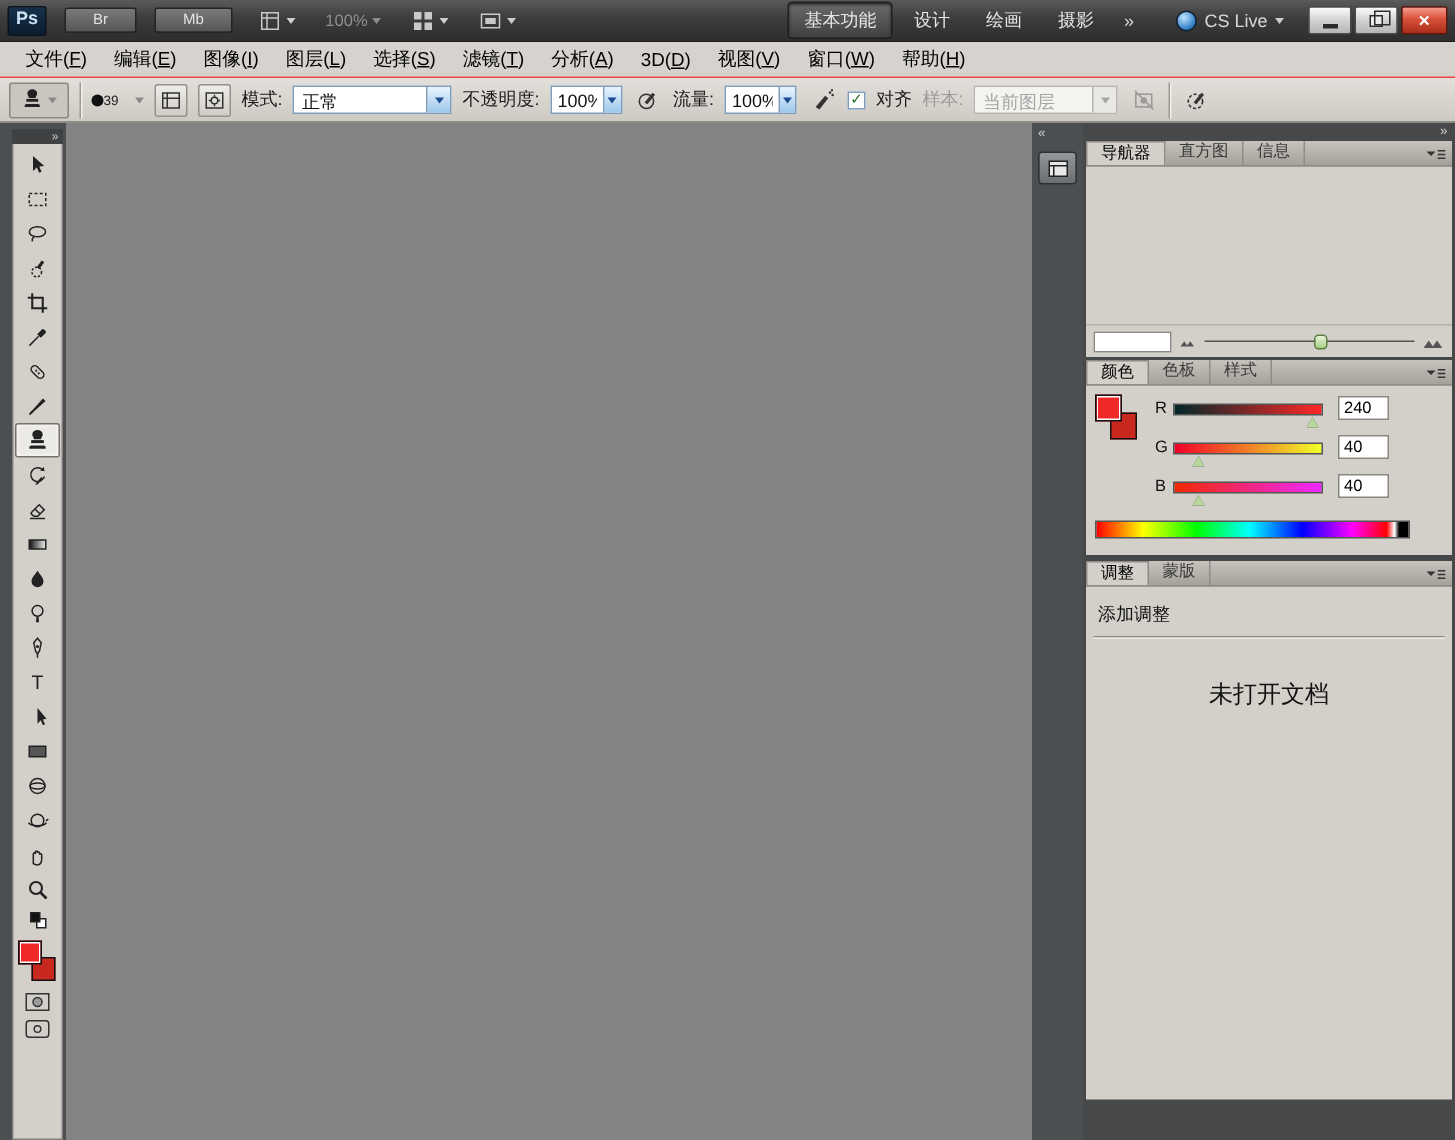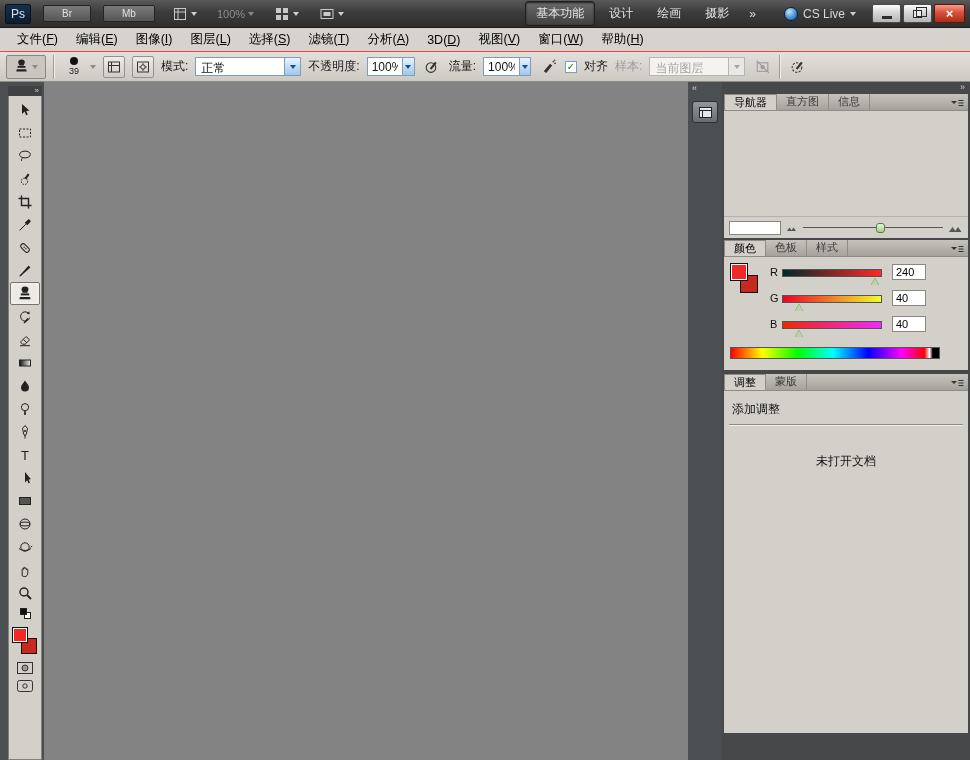--- a/index.html
+++ b/index.html
@@ -2,21 +2,21 @@
 <html><head>
 <meta charset="utf-8">
 <style>
   *{margin:0;padding:0;box-sizing:border-box;font-family:"Liberation Sans","DejaVu Sans",sans-serif}
   html,body{background:#2b2b2b}
   #app{position:relative;width:970px;height:760px;overflow:hidden;background:#4c4f51;font-size:12px;color:#111;user-select:none}
   .abs{position:absolute}
 
   
   #titlebar{left:0;top:0;width:970px;height:28px;background:linear-gradient(#5a5a5a,#3c3c3c 45%,#2e2e2e);display:flex;align-items:center;color:#d8d8d8;border-bottom:1px solid #1c1c1c}
-  .pslogo{width:26px;height:20px;margin-left:5px;background:linear-gradient(#16304a,#0b1d30);border:1px solid #09121d;border-radius:2px;color:#cfe2f4;font-weight:normal;font-size:12px;display:flex;align-items:center;justify-content:center}
+  .pslogo{width:26px;height:20px;margin-left:5px;background:linear-gradient(#16304a,#0b1d30);border:1px solid #09121d;border-radius:2px;color:#cfe2f4;font-weight:bold;font-size:12px;display:flex;align-items:flex-start;justify-content:center}
   .tbtn{height:17px;min-width:22px;margin-left:12px;padding:0 18px;background:linear-gradient(#7a7a7a,#565656);border:1px solid #242424;border-radius:2px;font-size:10px;color:#e2e2e2;display:flex;align-items:center;justify-content:center}
   .tico{display:flex;align-items:center;gap:3px;margin-left:14px;padding:2px 3px;border-radius:2px}
   .trid{width:0;height:0;border-left:3px solid transparent;border-right:3px solid transparent;border-top:4px solid #cfcfcf}
   .trid.dim{border-top-color:#8a8a8a}
   .zoomtxt{color:#8f8f8f;font-size:11px}
   .wsgroup{display:flex;align-items:center;gap:4px;margin-left:auto}
   .wstab{padding:3px 10px;font-size:12px;color:#e6e6e6;border-radius:3px}
   .wstab.on{background:linear-gradient(#6a6a6a,#404040);border:1px solid #1f1f1f;box-shadow:inset 0 1px 2px #222}
   .wsmore{color:#dcdcdc;font-size:12px;padding:0 6px}
   .cslive{display:flex;align-items:center;gap:5px;margin-left:22px;margin-right:16px}
@@ -30,21 +30,21 @@
 
   
   #menubar{left:0;top:28px;width:970px;height:24px;background:#d6d3ce;border-bottom:1px solid #ef4444;display:flex;align-items:center;padding-left:8px}
   .mitem{padding:3px 9px;font-size:12.5px;color:#000}
 
   
   #optionsbar{left:0;top:52px;width:970px;height:30px;background:linear-gradient(#e3e0db,#cdc9c3);border-bottom:1px solid #8f8c87;display:flex;align-items:center;gap:7px;padding-left:6px}
   .sep{width:1px;height:24px;background:#9d9a93;box-shadow:1px 0 0 #f2f0ec}
   .presetbtn{width:40px;height:24px;background:#c9c6c0;border:1px solid #8a8781;border-radius:2px;display:flex;align-items:center;justify-content:center;gap:3px}
   .brushpick{display:flex;align-items:center;gap:3px}
-  .bpv{width:26px;height:26px;display:flex;flex-direction:column;align-items:center;justify-content:center;line-height:1}
+  .bpv{width:26px;height:26px;display:flex;flex-direction:row;align-items:center;justify-content:flex-start;line-height:1}
   .bpv .dot{width:8px;height:8px;border-radius:50%;background:#111}
   .bpv .num{font-size:9px;margin-top:2px;color:#222}
   .togbtn{width:22px;height:22px;background:linear-gradient(#efede9,#cfccc6);border:1px solid #94918b;border-radius:2px;display:flex;align-items:center;justify-content:center}
   .olabel{font-size:12px;color:#1a1a1a;white-space:nowrap}
   .olabel.dim{color:#9b9b9b}
   .xpc{height:19px;display:flex;background:#fff;border:1px solid #7f9db9}
   .xpc .val{padding:2px 5px;font-size:12px;white-space:nowrap;flex:1}
   .xpc input{border:0;outline:0;width:100%;height:100%;font-size:12px;padding:0 4px;background:transparent;color:#111}
   .xpb{width:16px;background:linear-gradient(#eaf4fd,#c6e0f6 45%,#9ec7ec);border-left:1px solid #7f9db9;display:flex;align-items:center;justify-content:center}
   .xpb .t{width:0;height:0;border-left:3px solid transparent;border-right:3px solid transparent;border-top:4px solid #1d4b8f}
@@ -97,21 +97,21 @@
   .tr-r{background:linear-gradient(to right,rgb(0,40,40),rgb(255,40,40))}
   .tr-g{background:linear-gradient(to right,rgb(240,0,40),rgb(240,255,40))}
   .tr-b{background:linear-gradient(to right,rgb(240,40,0),rgb(240,40,255))}
   .cthumb{position:absolute;top:8px;width:0;height:0;border-left:4px solid transparent;border-right:4px solid transparent;border-bottom:7px solid #b9d79c;filter:drop-shadow(0 0 0.5px #333)}
   .cval{position:absolute;left:168px;top:-1px;width:34px;height:16px;background:#fff;border:1px solid #8a8781;font-size:11px;padding:0 3px;outline:none}
   .spectrum{position:absolute;left:6px;top:90px;width:210px;height:12px;border:1px solid #555;background:linear-gradient(to right,#ff0000,#ffff00 15%,#00ff00 32%,#00ffff 49%,#0000ff 66%,#ff00ff 82%,#ff0000 93%,#ffffff 95.5%,#000000 97%)}
 
   
   .addadj{position:absolute;left:8px;top:10px;font-size:12px;color:#111}
   .adjsep{position:absolute;left:5px;right:5px;top:33px;border-top:1px solid #8e8b86;border-bottom:1px solid #f0eeea}
-  .nodoc{position:absolute;left:0;width:100%;top:62px;text-align:center;font-size:12px;color:#111}
+  .nodoc{position:absolute;left:0;width:100%;top:62px;text-align:center;font-size:16px;color:#111}
 </style>
 </head>
 <body>
 
 <div id="app">
 
   <div id="titlebar" class="abs">
     <div class="pslogo">
         <span>Ps</span>
       </div>

